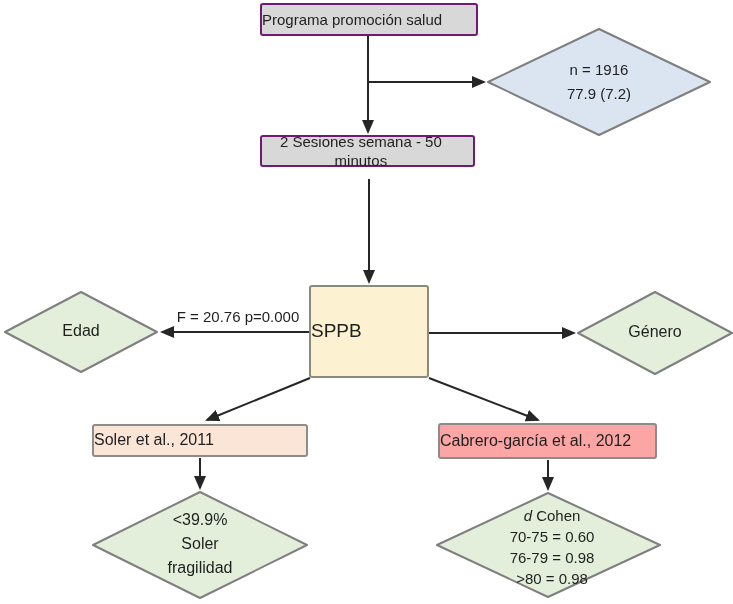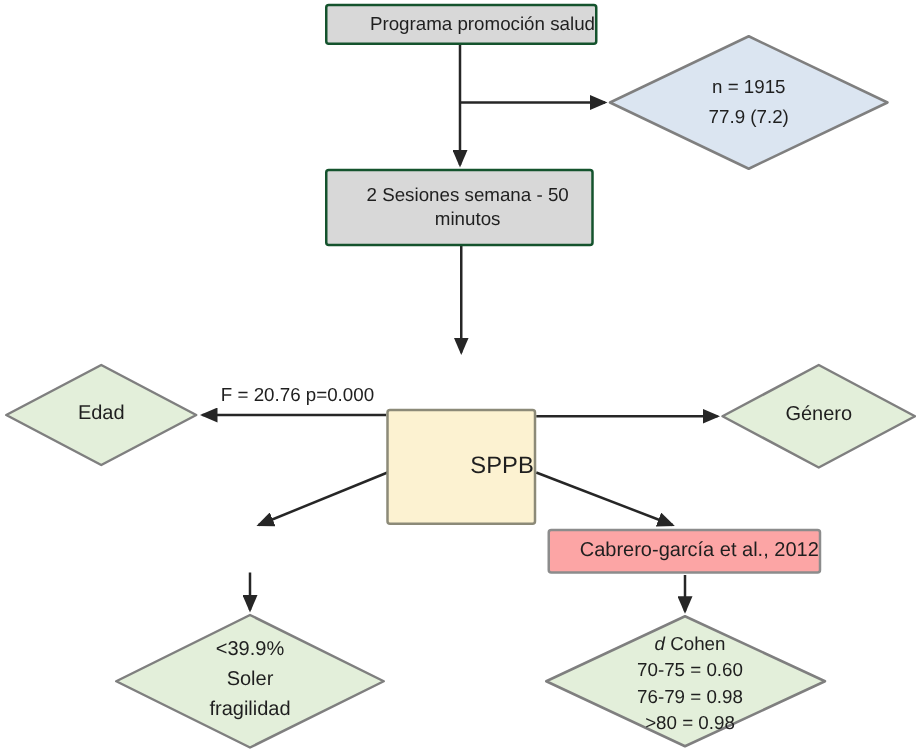--- a/index.html
+++ b/index.html
@@ -2,26 +2,26 @@
 <html><head>
 <meta charset="utf-8">
 <style>
   html,body{margin:0;padding:0;background:#ffffff;}
   .stage{
     position:relative;width:733px;height:604px;background:#ffffff;overflow:hidden;
     font-family:"Liberation Sans",sans-serif;color:#1f1f1f;
   }
   .layer{position:absolute;left:0;top:0;width:733px;height:604px;}
   .box{
-    position:absolute;box-sizing:border-box;border:2px solid #14532d;border-radius:3px;
-    display:flex;align-items:center;justify-content:flex-end;text-align:center;line-height:1.3;
+    position:absolute;box-sizing:border-box;border:2px solid #701a75;border-radius:3px;
+    display:flex;align-items:center;justify-content:flex-start;text-align:center;line-height:1.3;
   }
   .node-programa{left:260px;top:3px;width:218px;height:33px;font-size:15px;}
-  .node-sesiones{left:260px;top:135px;width:215px;height:62px;font-size:15px;padding:0 18px;}
-  .node-sppb{left:309px;top:285px;width:120px;height:93px;font-size:19px;border-color:#8c8a78;margin-top:42px;}
+  .node-sesiones{left:260px;top:135px;width:215px;height:32px;font-size:15px;padding:0 18px;}
+  .node-sppb{left:309px;top:285px;width:120px;height:93px;font-size:19px;border-color:#8c8a78;}
   .node-soler{left:92px;top:424px;width:216px;height:33px;font-size:16px;border-color:#8c8c8c;}
   .node-cabrero{left:438px;top:423px;width:219px;height:36px;font-size:16px;border-color:#8c8c8c;}
   .dtext{position:absolute;text-align:center;}
   .t-ndiamond{left:519px;top:58px;width:160px;font-size:15px;line-height:24px;}
   .t-edad{left:21px;top:322px;width:120px;font-size:16px;}
   .t-genero{left:595px;top:323px;width:120px;font-size:16px;}
   .t-riesgo{left:110px;top:508px;width:180px;font-size:16px;line-height:24px;}
   .t-cohen{left:452px;top:505px;width:200px;font-size:15px;line-height:21px;}
   .edge-label{position:absolute;text-align:center;font-size:15px;}
   .l-edad{left:170px;top:308px;width:136px;}
@@ -69,27 +69,30 @@
     <span>
       <span>2 Sesiones semana - 50</span><br>
       <span>minutos</span>
     </span>
   </div>
 
   <div class="box node-sppb" style="background-color: rgb(252, 242, 209);">
     <span>SPPB</span>
   </div>
 
+  <div class="box node-soler" style="background-color: rgb(251, 229, 214);">
+    <span>Soler et al., 2011</span>
+  </div>
 
   <div class="box node-cabrero" style="background-color: #fca5a5;">
     <span>Cabrero-garcía et al., 2012</span>
   </div>
 
   <div class="dtext t-ndiamond">
-    <span>n = 1915</span><br>
+    <span>n = 1916</span><br>
     <span>77.9 (7.2)</span>
   </div>
 
   <div class="dtext t-genero">Género</div>
 
   <div class="dtext t-edad">Edad</div>
 
   <div class="dtext t-riesgo">
     <span>&lt;39.9%</span><br>
     <span>Soler</span><br>

